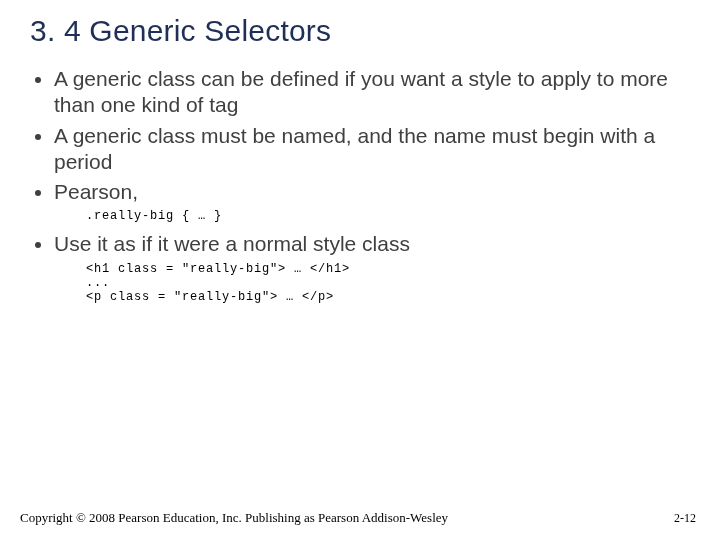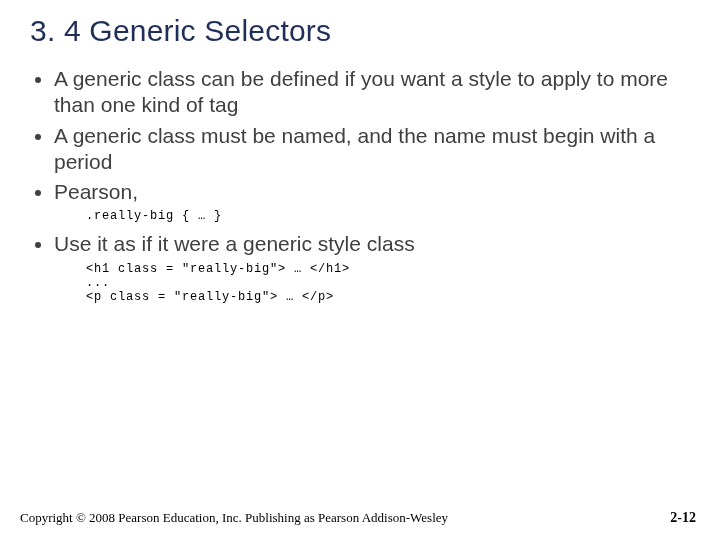--- a/index.html
+++ b/index.html
@@ -50,40 +50,39 @@
     left: 20px;
     bottom: 14px;
     font-family: "Times New Roman", Times, serif;
     font-size: 13px;
   }
   .pagenum {
     position: absolute;
     right: 24px;
     bottom: 14px;
     font-family: "Times New Roman", Times, serif;
-    font-size: 14px;
-    font-weight: bold;
+    font-size: 12px;
   }
 </style>
 </head>
 <body>
 
 <div class="slide">
   <div class="title">3. 4 Generic Selectors</div>
 
   <ul class="top">
     <li>A generic class can be defined if you want a style to apply to more than one kind of tag</li>
     <li>A generic class must be named, and the name must begin with a period</li>
     <li>Pearson,</li>
   </ul>
 
   <div class="codeblock">.really-big { … }</div>
 
   <ul class="top">
-    <li>Use it as if it were a generic style class</li>
+    <li>Use it as if it were a normal style class</li>
   </ul>
 
   <div class="codeblock">&lt;h1 class = "really-big"&gt; … &lt;/h1&gt;
 ...
 &lt;p class = "really-big"&gt; … &lt;/p&gt;</div>
 
   <div class="footer">Copyright © 2008 Pearson Education, Inc. Publishing as Pearson Addison-Wesley</div>
   <div class="pagenum">2-12</div>
 </div>
 

